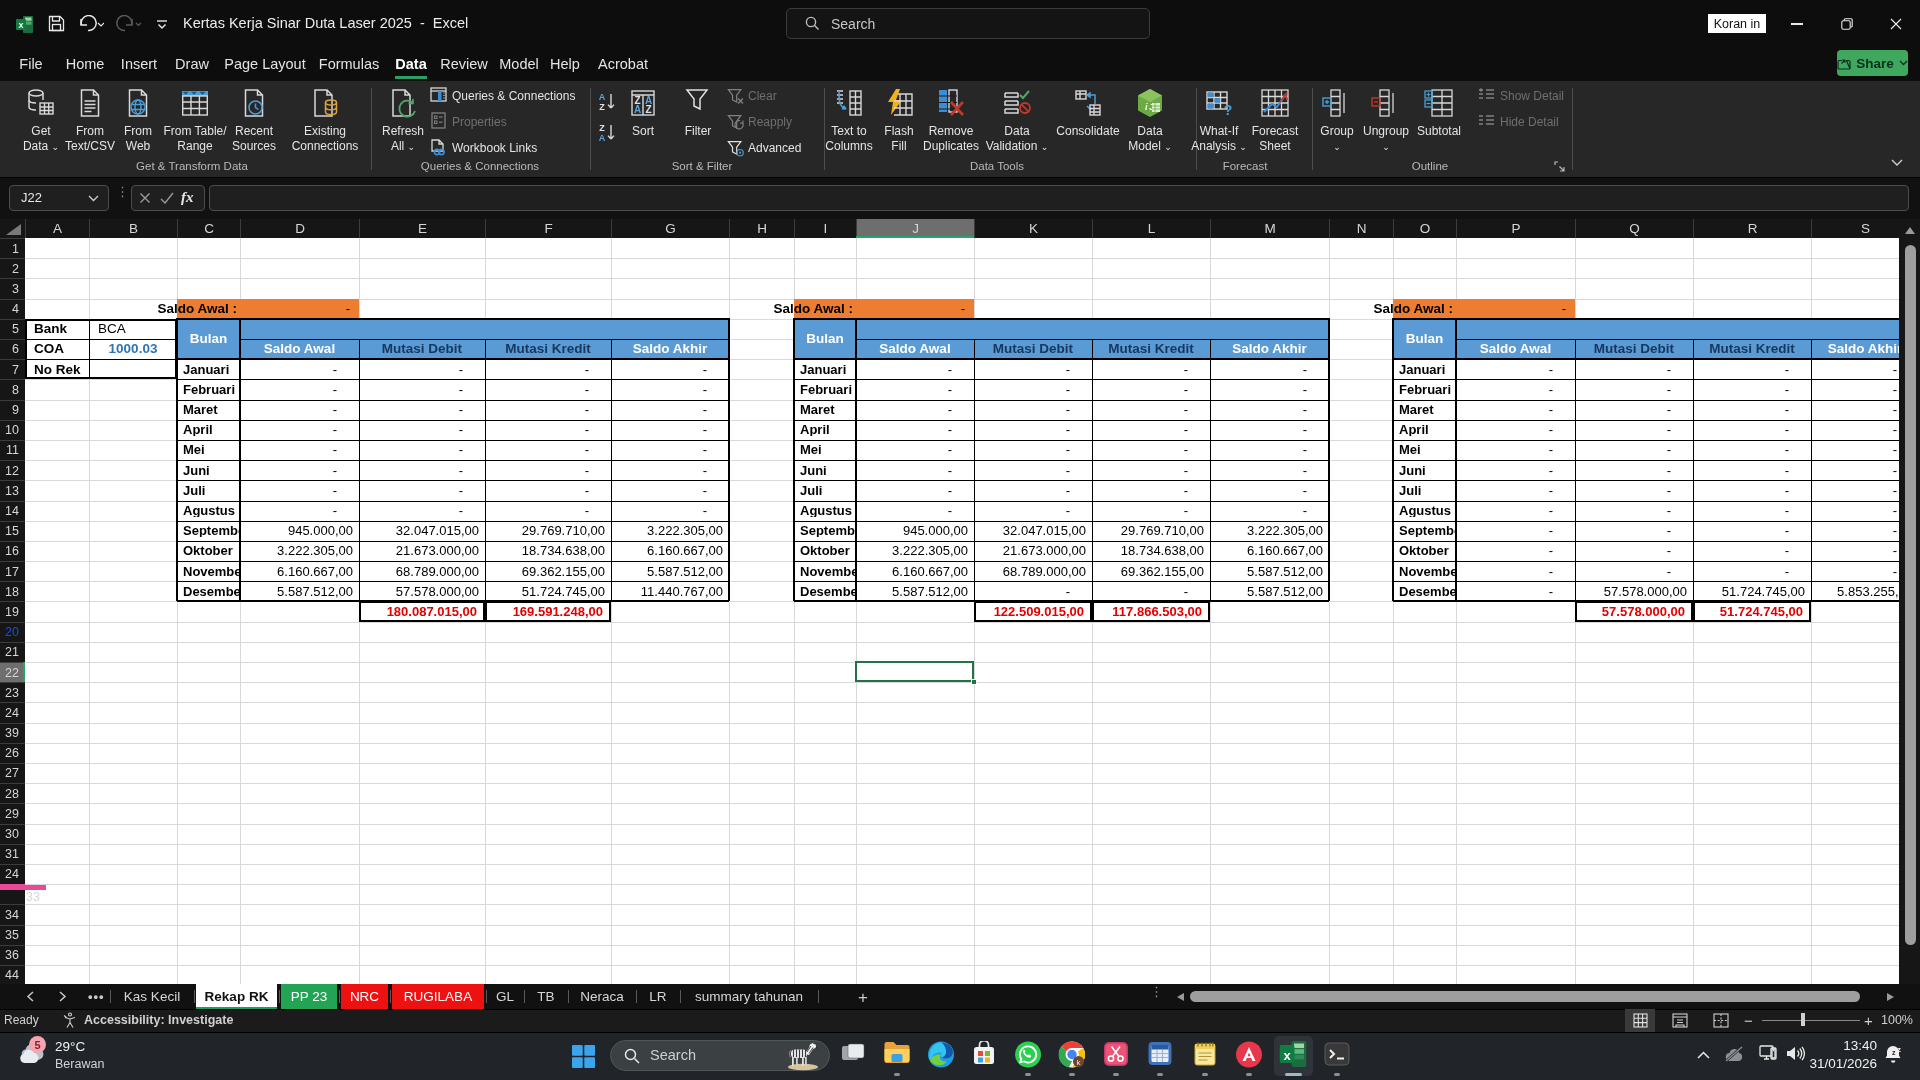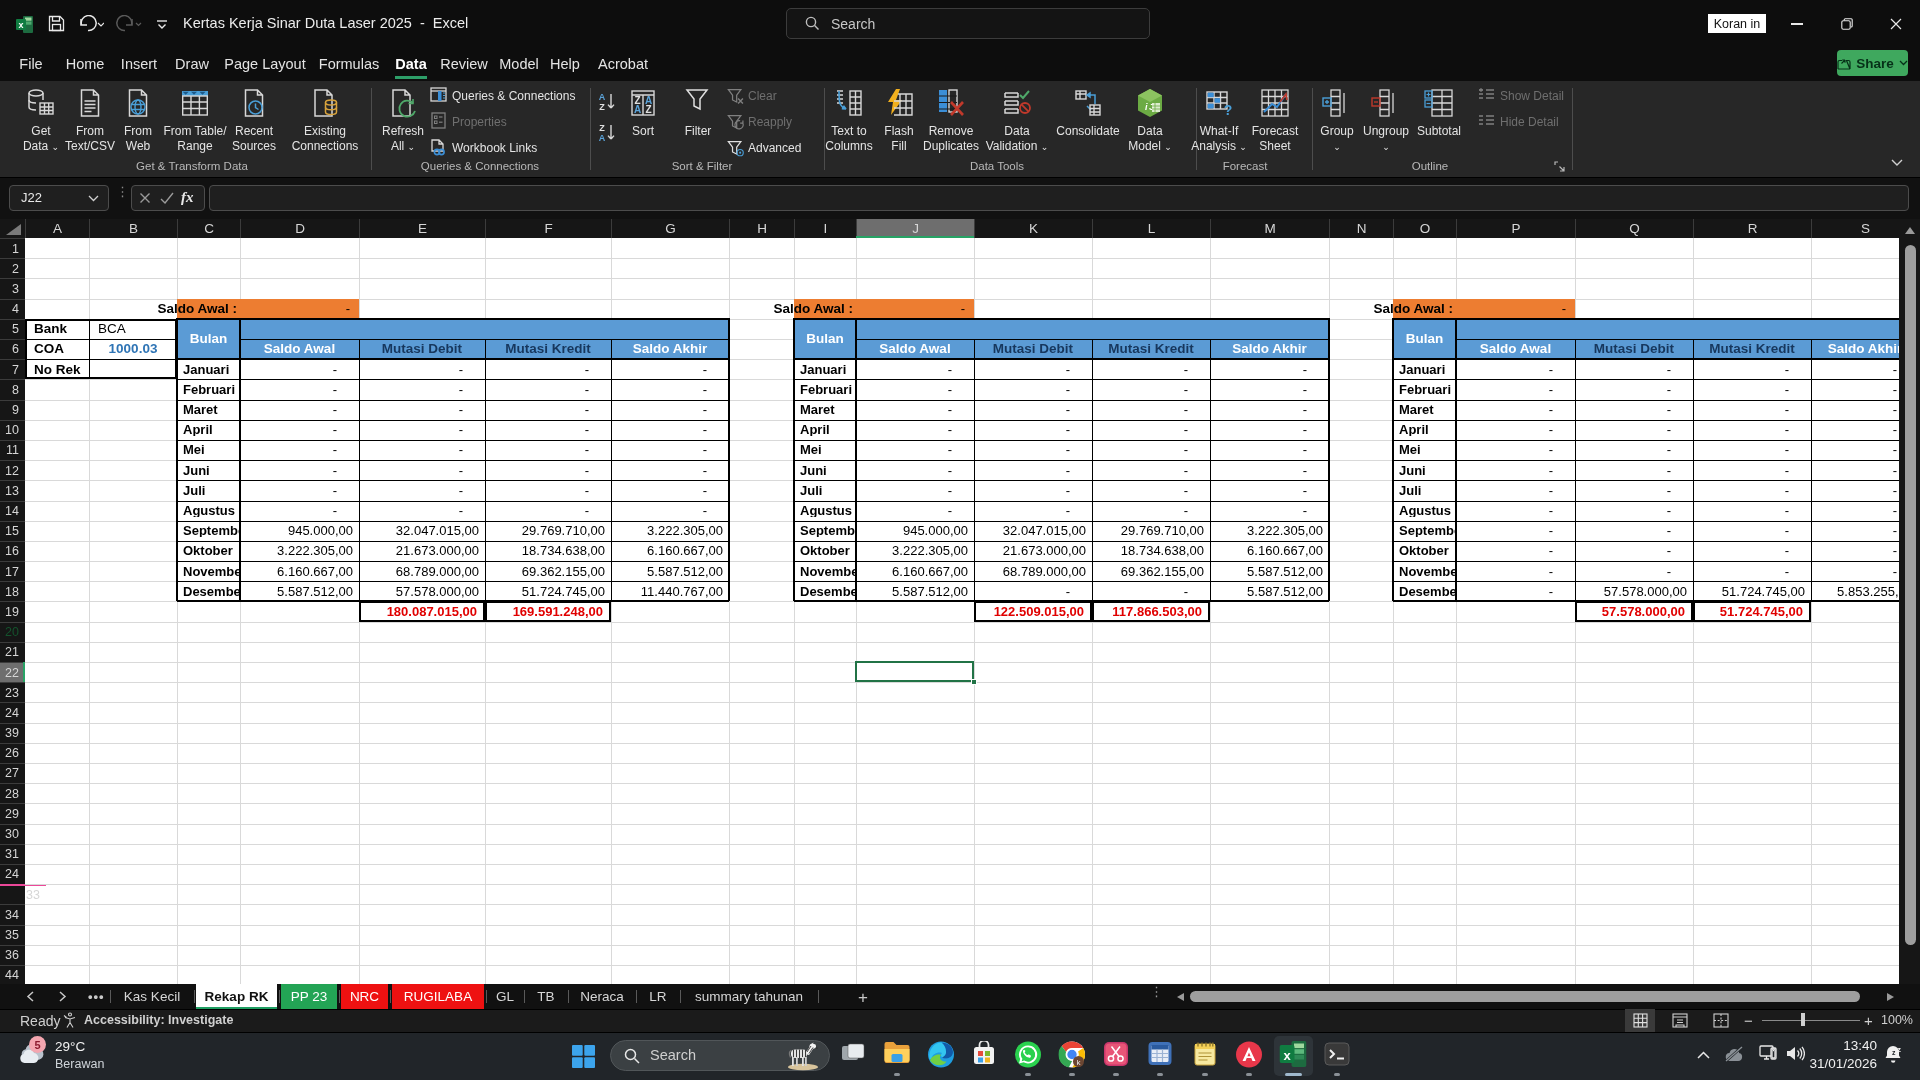--- a/index.html
+++ b/index.html
@@ -464,35 +464,35 @@
 <div class="ab" style="left:0;top:200.7px;width:25px;height:20.2px;background:transparent;color:#d6d6d6;font-size:12.5px;display:flex;align-items:center;justify-content:flex-end;padding-right:6px;border-top:1px solid #3c3c3c;">10</div>
 <div class="ab" style="left:0;top:220.9px;width:25px;height:20.2px;background:transparent;color:#d6d6d6;font-size:12.5px;display:flex;align-items:center;justify-content:flex-end;padding-right:6px;border-top:1px solid #3c3c3c;">11</div>
 <div class="ab" style="left:0;top:241.1px;width:25px;height:20.2px;background:transparent;color:#d6d6d6;font-size:12.5px;display:flex;align-items:center;justify-content:flex-end;padding-right:6px;border-top:1px solid #3c3c3c;">12</div>
 <div class="ab" style="left:0;top:261.3px;width:25px;height:20.2px;background:transparent;color:#d6d6d6;font-size:12.5px;display:flex;align-items:center;justify-content:flex-end;padding-right:6px;border-top:1px solid #3c3c3c;">13</div>
 <div class="ab" style="left:0;top:281.5px;width:25px;height:20.2px;background:transparent;color:#d6d6d6;font-size:12.5px;display:flex;align-items:center;justify-content:flex-end;padding-right:6px;border-top:1px solid #3c3c3c;">14</div>
 <div class="ab" style="left:0;top:301.7px;width:25px;height:20.2px;background:transparent;color:#d6d6d6;font-size:12.5px;display:flex;align-items:center;justify-content:flex-end;padding-right:6px;border-top:1px solid #3c3c3c;">15</div>
 <div class="ab" style="left:0;top:321.9px;width:25px;height:20.2px;background:transparent;color:#d6d6d6;font-size:12.5px;display:flex;align-items:center;justify-content:flex-end;padding-right:6px;border-top:1px solid #3c3c3c;">16</div>
 <div class="ab" style="left:0;top:342.0px;width:25px;height:20.2px;background:transparent;color:#d6d6d6;font-size:12.5px;display:flex;align-items:center;justify-content:flex-end;padding-right:6px;border-top:1px solid #3c3c3c;">17</div>
 <div class="ab" style="left:0;top:362.2px;width:25px;height:20.2px;background:transparent;color:#d6d6d6;font-size:12.5px;display:flex;align-items:center;justify-content:flex-end;padding-right:6px;border-top:1px solid #3c3c3c;">18</div>
 <div class="ab" style="left:0;top:382.4px;width:25px;height:20.2px;background:transparent;color:#d6d6d6;font-size:12.5px;display:flex;align-items:center;justify-content:flex-end;padding-right:6px;border-top:1px solid #3c3c3c;">19</div>
-<div class="ab" style="left:0;top:402.6px;width:25px;height:20.2px;background:transparent;color:#14532d;font-size:12.5px;display:flex;align-items:center;justify-content:flex-end;padding-right:6px;border-top:1px solid #3c3c3c;">20</div>
+<div class="ab" style="left:0;top:402.6px;width:25px;height:20.2px;background:transparent;color:#1d4ed8;font-size:12.5px;display:flex;align-items:center;justify-content:flex-end;padding-right:6px;border-top:1px solid #3c3c3c;">20</div>
 <div class="ab" style="left:0;top:422.8px;width:25px;height:20.2px;background:transparent;color:#d6d6d6;font-size:12.5px;display:flex;align-items:center;justify-content:flex-end;padding-right:6px;border-top:1px solid #3c3c3c;">21</div>
 <div class="ab" style="left:0;top:443.0px;width:25px;height:20.2px;background:#6e6e6e;color:#d6d6d6;font-size:12.5px;display:flex;align-items:center;justify-content:flex-end;padding-right:6px;border-top:1px solid #3c3c3c;">22</div>
 <div class="ab" style="left:22.5px;top:443.0px;width:2.5px;height:20.2px;background:#27a365;"></div>
 <div class="ab" style="left:0;top:463.2px;width:25px;height:20.2px;background:transparent;color:#d6d6d6;font-size:12.5px;display:flex;align-items:center;justify-content:flex-end;padding-right:6px;border-top:1px solid #3c3c3c;">23</div>
 <div class="ab" style="left:0;top:483.4px;width:25px;height:20.2px;background:transparent;color:#d6d6d6;font-size:12.5px;display:flex;align-items:center;justify-content:flex-end;padding-right:6px;border-top:1px solid #3c3c3c;">24</div>
 <div class="ab" style="left:0;top:503.6px;width:25px;height:20.2px;background:transparent;color:#d6d6d6;font-size:12.5px;display:flex;align-items:center;justify-content:flex-end;padding-right:6px;border-top:1px solid #3c3c3c;">39</div>
 <div class="ab" style="left:0;top:523.8px;width:25px;height:20.2px;background:transparent;color:#d6d6d6;font-size:12.5px;display:flex;align-items:center;justify-content:flex-end;padding-right:6px;border-top:1px solid #3c3c3c;">26</div>
 <div class="ab" style="left:0;top:543.9px;width:25px;height:20.2px;background:transparent;color:#d6d6d6;font-size:12.5px;display:flex;align-items:center;justify-content:flex-end;padding-right:6px;border-top:1px solid #3c3c3c;">27</div>
 <div class="ab" style="left:0;top:564.1px;width:25px;height:20.2px;background:transparent;color:#d6d6d6;font-size:12.5px;display:flex;align-items:center;justify-content:flex-end;padding-right:6px;border-top:1px solid #3c3c3c;">28</div>
 <div class="ab" style="left:0;top:584.3px;width:25px;height:20.2px;background:transparent;color:#d6d6d6;font-size:12.5px;display:flex;align-items:center;justify-content:flex-end;padding-right:6px;border-top:1px solid #3c3c3c;">29</div>
 <div class="ab" style="left:0;top:604.5px;width:25px;height:20.2px;background:transparent;color:#d6d6d6;font-size:12.5px;display:flex;align-items:center;justify-content:flex-end;padding-right:6px;border-top:1px solid #3c3c3c;">30</div>
 <div class="ab" style="left:0;top:624.7px;width:25px;height:20.2px;background:transparent;color:#d6d6d6;font-size:12.5px;display:flex;align-items:center;justify-content:flex-end;padding-right:6px;border-top:1px solid #3c3c3c;">31</div>
 <div class="ab" style="left:0;top:644.9px;width:25px;height:20.2px;background:transparent;color:#d6d6d6;font-size:12.5px;display:flex;align-items:center;justify-content:flex-end;padding-right:6px;border-top:1px solid #3c3c3c;">24</div>
-<div class="ab" style="left:0;top:665.1px;width:46px;height:20.2px;background:transparent;color:#d6d6d6;font-size:12.5px;display:flex;align-items:center;justify-content:flex-end;padding-right:6px;border-top:2px solid #ec4899;">33</div>
+<div class="ab" style="left:0;top:665.1px;width:46px;height:20.2px;background:transparent;color:#d6d6d6;font-size:12.5px;display:flex;align-items:center;justify-content:flex-end;padding-right:6px;border-top:6px solid #ec4899;">33</div>
 <div class="ab" style="left:0;top:685.3px;width:25px;height:20.2px;background:transparent;color:#d6d6d6;font-size:12.5px;display:flex;align-items:center;justify-content:flex-end;padding-right:6px;border-top:1px solid #3c3c3c;">34</div>
 <div class="ab" style="left:0;top:705.5px;width:25px;height:20.2px;background:transparent;color:#d6d6d6;font-size:12.5px;display:flex;align-items:center;justify-content:flex-end;padding-right:6px;border-top:1px solid #3c3c3c;">35</div>
 <div class="ab" style="left:0;top:725.7px;width:25px;height:20.2px;background:transparent;color:#d6d6d6;font-size:12.5px;display:flex;align-items:center;justify-content:flex-end;padding-right:6px;border-top:1px solid #3c3c3c;">36</div>
 <div class="ab" style="left:0;top:745.8px;width:25px;height:20.2px;background:transparent;color:#d6d6d6;font-size:12.5px;display:flex;align-items:center;justify-content:flex-end;padding-right:6px;border-top:1px solid #3c3c3c;">44</div>
 <div class="ab" style="left:89px;top:19.0px;width:1px;height:746.0px;background:#d9d9d9;"></div>
 <div class="ab" style="left:177px;top:19.0px;width:1px;height:746.0px;background:#d9d9d9;"></div>
 <div class="ab" style="left:240px;top:19.0px;width:1px;height:746.0px;background:#d9d9d9;"></div>
 <div class="ab" style="left:359px;top:19.0px;width:1px;height:746.0px;background:#d9d9d9;"></div>
 <div class="ab" style="left:485px;top:19.0px;width:1px;height:746.0px;background:#d9d9d9;"></div>
 <div class="ab" style="left:611px;top:19.0px;width:1px;height:746.0px;background:#d9d9d9;"></div>
@@ -1261,21 +1261,21 @@
 <div class="ab" style="left:858px;top:988px;color:#c8c8c8;font-size:17px;font-weight:300;">+</div>
 <div class="ab" style="left:1150px;top:988px;color:#9a9a9a;font-size:13px;line-height:8px;">⋮</div>
 <svg class="ab" style="left:1176px;top:992px;" width="9" height="10" viewBox="0 0 9 10">
     <path d="M8 1 L1 5 L8 9 Z" fill="#9a9a9a"></path>
   </svg>
 <div class="ab" style="left:1190px;top:991px;width:670px;height:11px;background:#9e9e9e;border-radius:6px;"></div>
 <svg class="ab" style="left:1886px;top:992px;" width="9" height="10" viewBox="0 0 9 10">
     <path d="M1 1 L8 5 L1 9 Z" fill="#9a9a9a"></path>
   </svg>
 <div class="ab" style="left:0;top:1009px;width:1920px;height:23px;background:#1b1b1b;border-top:1px solid #000;"></div>
-<div class="ab" style="left:20px;top:1013px;color:#d0d0d0;font-size:14px;">Ready</div>
+<div class="ab" style="left:4px;top:1013px;color:#d0d0d0;font-size:12px;">Ready</div>
 <svg class="ab" style="left:62px;top:1012px;" width="17" height="17" viewBox="0 0 17 17" fill="none" stroke="#d0d0d0" stroke-width="1.1">
 <circle cx="8" cy="2.5" r="1.5"></circle>
     <path d="M3 5.5 l5 1.5 5-1.5 M8 7 V10.5 M8 10.5 L5 15.5 M8 10.5 L11 15.5 M2 3.5 l2.5 2"></path>
   </svg>
 <div class="ab" style="left:84px;top:1013px;color:#d0d0d0;font-size:12.5px;font-weight:bold;">Accessibility: Investigate</div>
 <div class="ab ctr" style="left:1625px;top:1009px;width:30px;height:23px;background:#3a3a3a;">
 <svg width="15" height="15" viewBox="0 0 15 15" fill="none" stroke="#e0e0e0" stroke-width="1.1">
       <rect x="1" y="1" width="13" height="13"></rect>
       <path d="M1 5.3 H14 M1 9.6 H14 M5.3 1 V14 M9.6 1 V14"></path>
     </svg>

